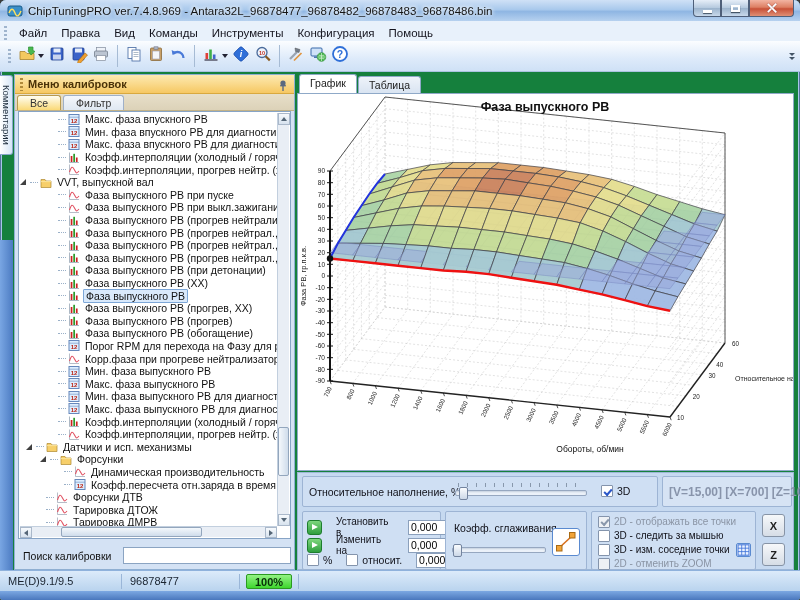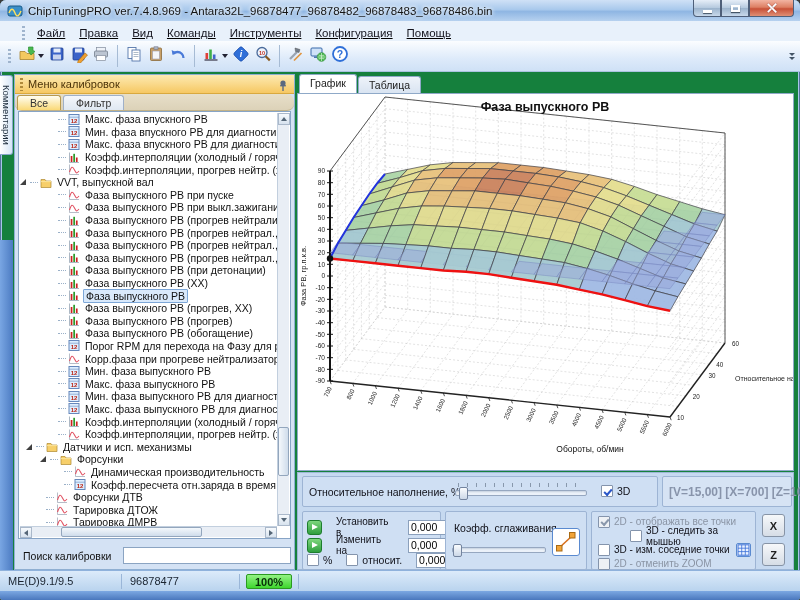--- a/index.html
+++ b/index.html
@@ -12,40 +12,40 @@
   .winbtns{position:absolute;top:0;right:6px;display:flex;}
   .wbtn{width:28px;height:17px;border:1px solid #4e5f79;border-top:none;display:flex;align-items:center;justify-content:center;background:linear-gradient(#e6eef8,#b6cadf 48%,#9cb4cd 52%,#c8d9eb);cursor:default;}
   .wbtn.min{border-radius:0 0 0 4px;}
   .wbtn.close{width:45px;background:linear-gradient(#f2b4a2,#dd7f63 45%,#c85137 55%,#df8f74);border-radius:0 0 4px 0;}
   .g-min{width:9px;height:3px;background:#fff;box-shadow:0 1px 1px #456;margin-top:6px;}
   .g-max{width:9px;height:7px;border:2px solid #fff;box-shadow:0 1px 1px #456;}
   .g-x{position:relative;width:10px;height:10px;}
   .g-x::before,.g-x::after{content:"";position:absolute;left:4px;top:-1px;width:2.4px;height:12px;background:#fff;box-shadow:0 0 1px #722;}
   .g-x::before{transform:rotate(45deg);} .g-x::after{transform:rotate(-45deg);}
   
-  .menubar{position:absolute;top:21px;left:0;right:0;height:24px;background:#e8f1fb;border-bottom:1px solid #cddcef;display:flex;align-items:center;padding-left:22px;text-decoration:underline;}
+  .menubar{position:absolute;top:21px;left:0;right:0;height:24px;background:#e8f1fb;border-bottom:1px solid #cddcef;display:flex;align-items:center;padding-left:4px;}
   .mgrip{width:3px;height:14px;margin:0 5px 0 0;background:repeating-linear-gradient(#9fb4cd 0 2px,transparent 2px 4px);}
   .menu-item{font-size:11.5px;color:#14141e;padding:2px 7px;}
   .toolbar{position:absolute;top:41px;left:0;right:0;height:31px;background:linear-gradient(#fbfdff,#ddeafa 60%,#cfe1f6);border-bottom:1px solid #a9c3e0;display:flex;align-items:center;padding-left:8px;}
   .tbtn{height:26px;display:flex;align-items:center;justify-content:center;padding:0 2px;border-radius:3px;}
   .tsep{width:1px;height:22px;background:#a6bbd4;margin:0 5px;}
   .dd{width:0;height:0;border-left:3.5px solid transparent;border-right:3.5px solid transparent;border-top:4px solid #223;margin-left:2px;}
   .tovf{margin-left:auto;margin-right:4px;width:9px;height:18px;display:flex;flex-direction:column;align-items:center;justify-content:center;gap:1px;}
   .tovf i{width:0;height:0;border-left:3px solid transparent;border-right:3px solid transparent;border-top:3px solid #456;}
   
   .sidestrip{position:absolute;left:0;top:72px;width:14px;bottom:30px;}
   .vtab{position:absolute;top:3px;left:0;width:13px;height:80px;background:linear-gradient(90deg,#ffffff,#d6e5f6);border:1px solid #87a6ca;border-left:none;border-radius:0 3px 3px 0;font-size:9.5px;color:#1a2a3a;writing-mode:vertical-rl;text-align:center;padding:3px 0;}
   .bluestrip{position:absolute;top:168px;bottom:0;left:0;width:13px;background:linear-gradient(90deg,#79a6e3,#4c7bc2);}
   
   .leftpanel{position:absolute;left:14px;top:74px;width:281px;height:496px;background:#d4e2f4;border:1px solid #8fafd2;}
   .lp-header{position:relative;height:19px;background:linear-gradient(#fdeab2,#f6c863);border-bottom:1px solid #d9a93f;display:flex;align-items:center;padding-left:5px;}
   .lp-grip{width:3px;height:13px;background:repeating-linear-gradient(#b08a3a 0 2px,transparent 2px 4px);margin-right:5px;}
-  .lp-title{font-size:11px;font-weight:normal;color:#4a3208;}
+  .lp-title{font-size:11px;font-weight:bold;color:#4a3208;}
   .pin{position:absolute;right:5px;top:3px;width:12px;height:13px;}
-  .lp-tabs{height:17px;display:flex;padding-left:2px;background:linear-gradient(#e7dfc9,#dcd2b8);border-bottom:1px solid #c2b288;border-radius:7px;}
+  .lp-tabs{height:17px;display:flex;padding-left:2px;background:linear-gradient(#e7dfc9,#dcd2b8);border-bottom:1px solid #c2b288;}
   .lptab{font-size:10.5px;padding:1px 12px 0;border:1px solid #b89a50;border-bottom:none;border-radius:3px 3px 0 0;margin-right:2px;margin-top:1px;color:#333;}
   .lptab.active{background:linear-gradient(#fffef2,#fad977);font-weight:normal;}
   .lptab.inactive{background:linear-gradient(#f4f7fb,#dfe8f2);border-color:#9fb0c8;}
   .tree-wrap{position:absolute;top:36px;left:3px;right:3px;bottom:30px;background:#fff;border:1px solid #87a4c6;overflow:hidden;}
   .tree{position:absolute;top:1px;left:1px;right:13px;bottom:12px;overflow:hidden;}
   .trow{height:12.6px;display:flex;align-items:center;white-space:nowrap;font-size:10.5px;color:#111;}
   .trow .tico{flex:0 0 auto;width:12px;height:11px;margin-right:3px;}
   .trow .tlabel{padding:0 2px;}
   .trow.sel .tlabel{background:#d9e9fb;border:1px solid #7da7d8;border-radius:1px;}
   .exp{flex:0 0 auto;width:0;height:0;border-style:solid;border-width:0 0 6px 6px;border-color:transparent transparent #404040 transparent;margin-right:4px;}
@@ -1114,21 +1114,21 @@
             </svg>
         </button>
       </div>
       <div class="grp g-checks">
           <div class="crow" style="top: 3px;">
             <label class="cb dis">
               <span class="box checked"></span>
               <span>2D - отображать все точки</span>
             </label>
           </div>
-          <div class="crow" style="top: 17px; margin-left: 32px;">
+          <div class="crow" style="top: 17px;">
             <label class="cb">
               <span class="box"></span>
               <span>3D - следить за мышью</span>
             </label>
           </div>
           <div class="crow" style="top: 31px;">
             <label class="cb">
               <span class="box"></span>
               <span>3D - изм. соседние точки</span>
             </label>

